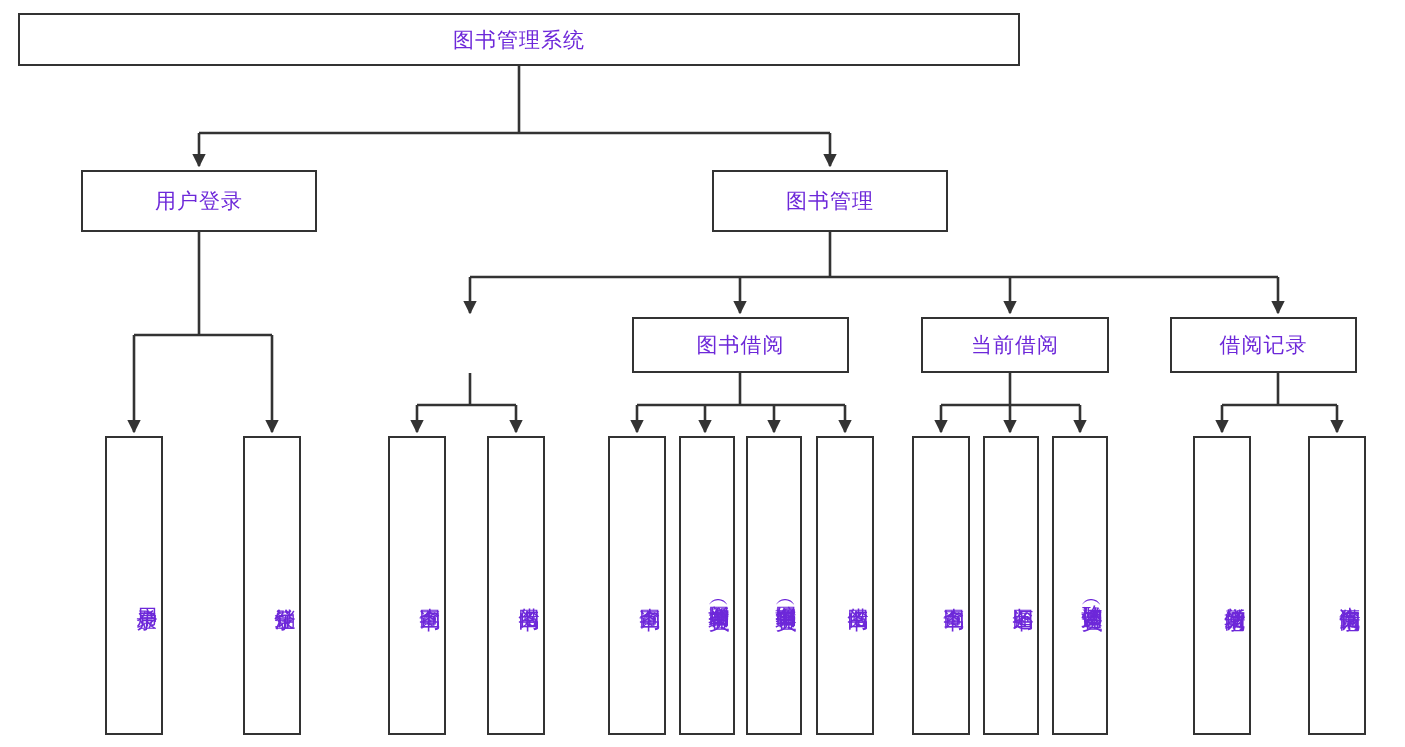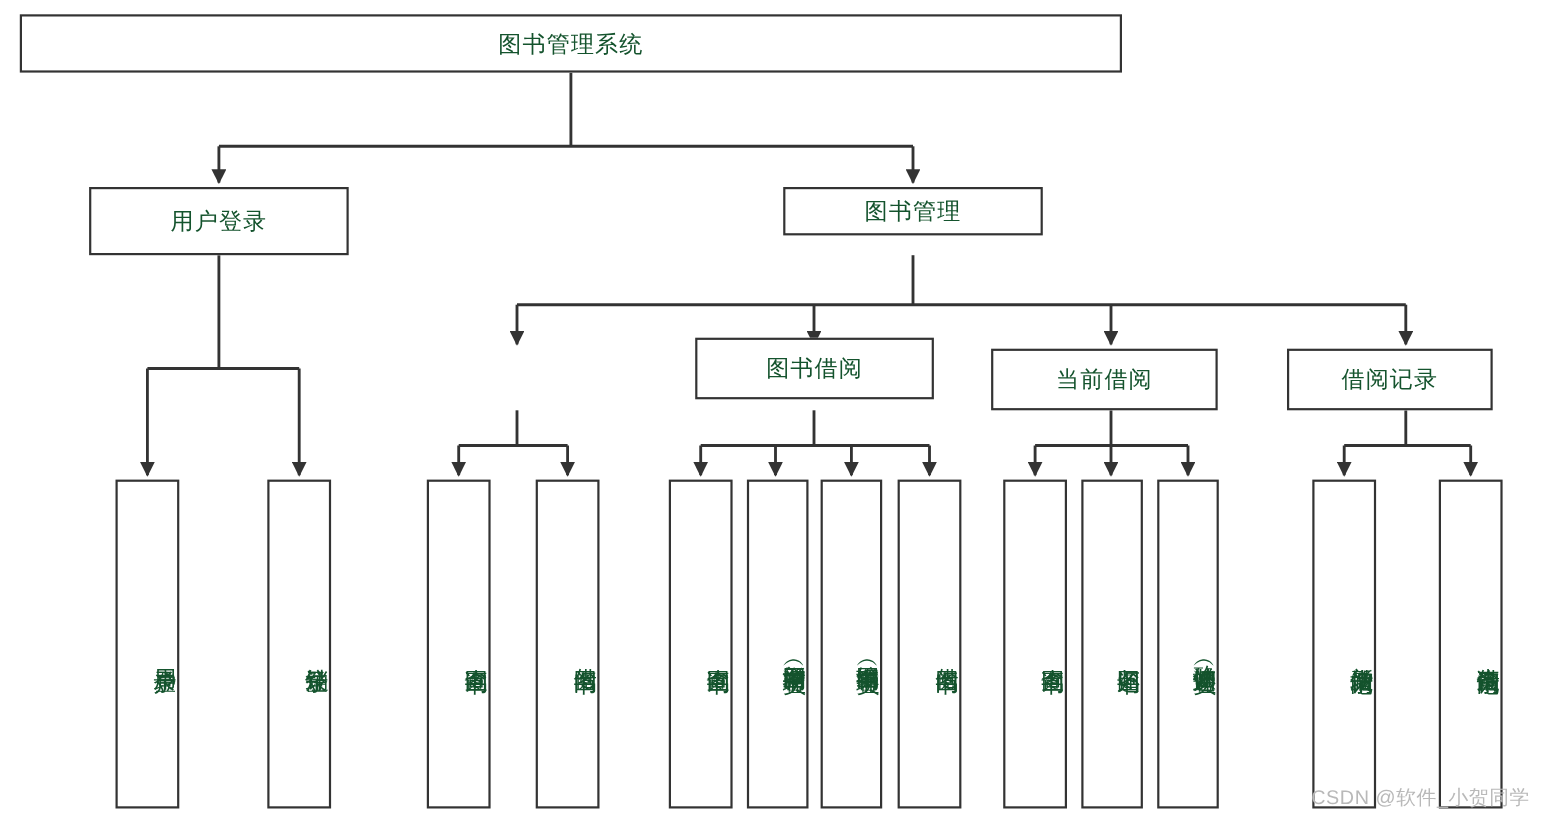--- a/index.html
+++ b/index.html
@@ -27,22 +27,21 @@
     pointer-events: none;
   }
   .node {
     position: absolute;
     box-sizing: border-box;
     background: #ffffff;
     border: 2.5px solid #333333;
     display: flex;
     align-items: center;
     justify-content: center;
-    color: #14532d;
-    font-family: Liberation Mono, monospace;
+    color: #6d28d9;
   }
   .node-h {
     font-size: 21px;
     letter-spacing: 1px;
     white-space: nowrap;
   }
   .node-v {
     writing-mode: vertical-rl;
     text-orientation: upright;
     font-size: 21px;
@@ -124,28 +123,28 @@
     </g>
   </svg>
 
   <div class="node node-h" style="left:18px; top:13px; width:1002px; height:53px;">
     <span>图书管理系统</span>
   </div>
 
   <div class="node node-h" style="left:81px; top:170px; width:236px; height:62px;">
     <span>用户登录</span>
   </div>
-  <div class="node node-h" style="left:712px; top:170px; width:236px; height:44px;">
+  <div class="node node-h" style="left:712px; top:170px; width:236px; height:62px;">
     <span>图书管理</span>
   </div>
 
-  <div class="node node-h" style="left:632px; top:307px; width:217px; height:56px;">
+  <div class="node node-h" style="left:632px; top:317px; width:217px; height:56px;">
     <span>图书借阅</span>
   </div>
-  <div class="node node-h" style="left:901px; top:317px; width:206px; height:56px;text-align:center;">
+  <div class="node node-h" style="left:921px; top:317px; width:188px; height:56px;text-align:center;">
     <span>当前借阅</span>
   </div>
   <div class="node node-h" style="left:1170px; top:317px; width:187px; height:56px;">
     <span>借阅记录</span>
   </div>
 
   <div class="node node-v" style="left:105px; top:436px; width:58px; height:299px;">
     <span>用户登录</span>
   </div>
   <div class="node node-v" style="left:243px; top:436px; width:58px; height:299px;">
@@ -182,15 +181,14 @@
     <span>确认归还（管理员）</span>
   </div>
 
   <div class="node node-v" style="left:1193px; top:436px; width:58px; height:299px;">
     <span>新增借阅记录</span>
   </div>
   <div class="node node-v" style="left:1308px; top:436px; width:58px; height:299px;">
     <span>查询借阅记录</span>
   </div>
 
-  <div class="watermark">CSDN @软件_小贺同学</div>
 
 </div>
 
 </body></html>

